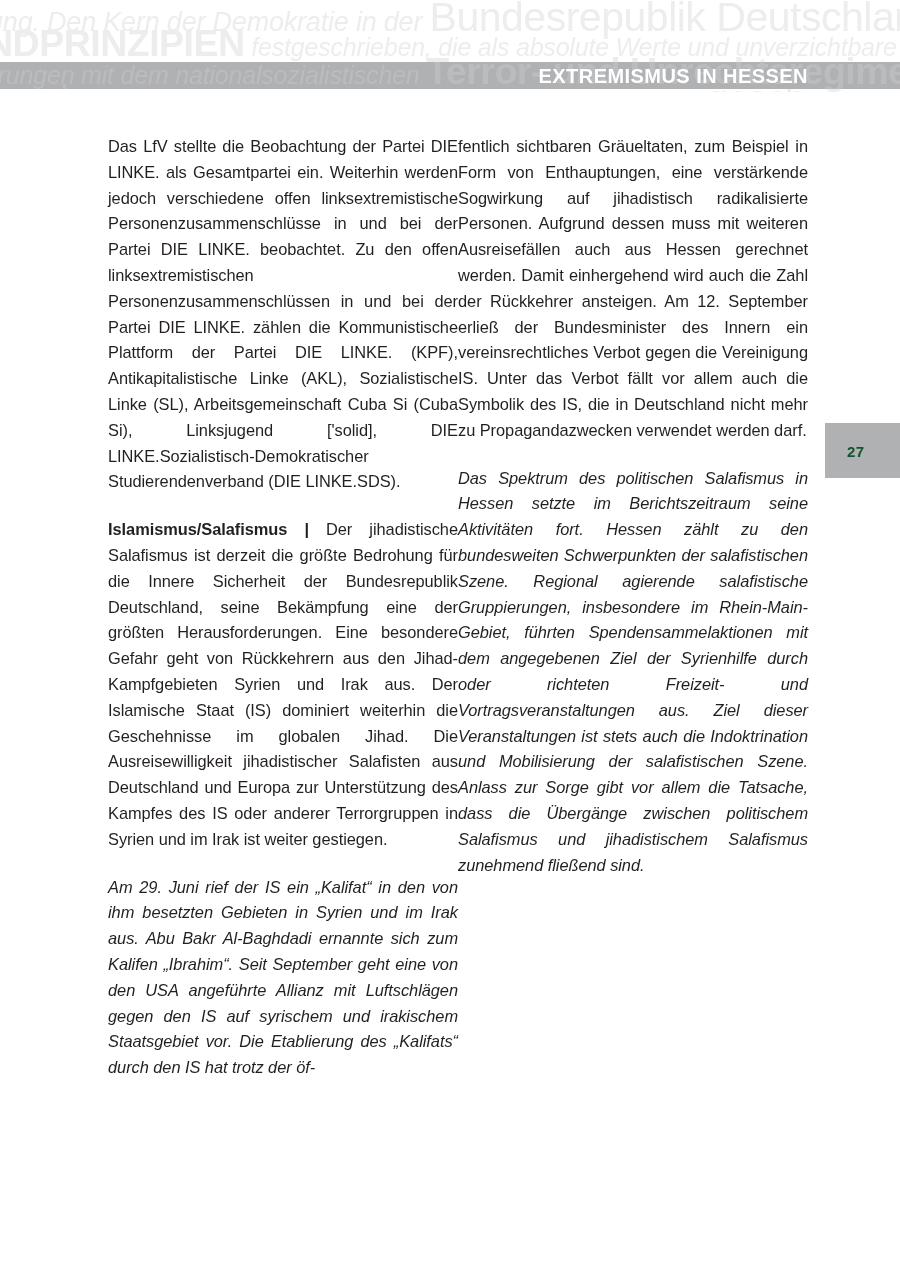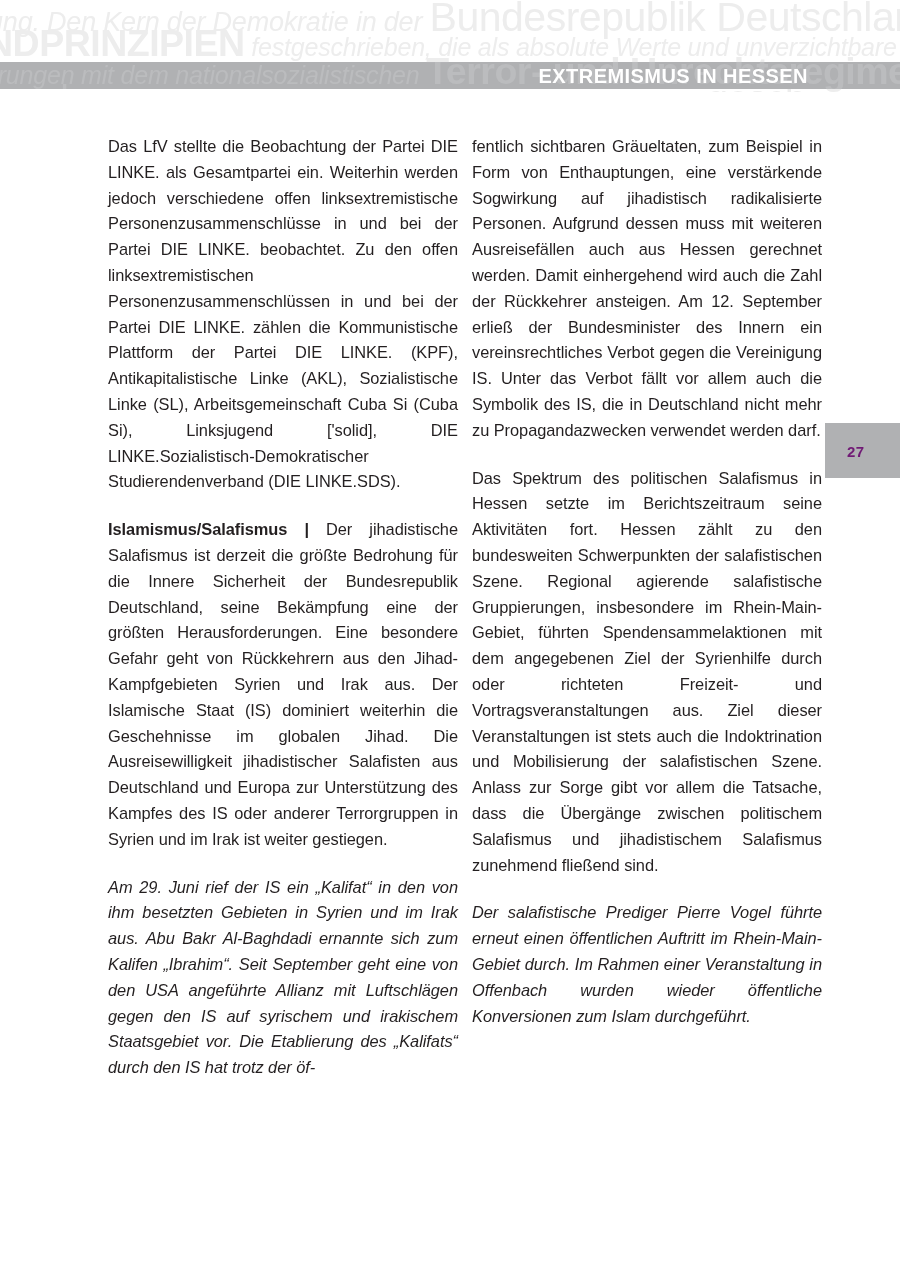--- a/index.html
+++ b/index.html
@@ -104,34 +104,33 @@
     width: 75px;
     height: 55px;
     background: #b0b1b3;
     z-index: 6;
   }
   .page-tab .page-number {
     position: absolute;
     left: 22px;
     top: 50%;
     transform: translateY(-50%);
-    color: #701a75;
+    color: #14532d;
     font-size: 15px;
     font-weight: 700;
     letter-spacing: 0.3px;
   }
 
   
   .content {
     position: absolute;
     left: 108px;
     top: 134px;
     width: 714px;
     display: flex;
-    gap: 14px;
     z-index: 2;
   }
   .column {
     width: 350px;
   }
   .column p {
     margin: 0 0 22px 0;
     font-size: 16.4px;
     line-height: 25.8px;
     color: #231f20;
@@ -182,16 +181,15 @@
 
   <div class="column">
     <p><span>Das LfV stellte die Beobachtung der Partei DIE LINKE. als Gesamtpartei ein. Weiterhin werden jedoch verschiedene offen linksextremistische Personenzusammenschlüsse in und bei der Partei DIE LINKE. beobachtet. Zu den offen linksextremistischen Personenzusammenschlüssen in und bei der Partei DIE LINKE. zählen die Kommunistische Plattform der Partei DIE LINKE. (KPF), Antikapitalistische Linke (AKL), Sozialistische Linke (SL), Arbeitsgemeinschaft Cuba Si (Cuba Si), Linksjugend ['solid], DIE LINKE.Sozialistisch-Demokratischer Studierendenverband (DIE LINKE.SDS).</span></p>
     <p><span class="lead-in">Islamismus/Salafismus | </span><span>Der jihadistische Salafismus ist derzeit die größte Bedrohung für die Innere Sicherheit der Bundesrepublik Deutschland, seine Bekämpfung eine der größten Herausforderungen. Eine besondere Gefahr geht von Rückkehrern aus den Jihad-Kampfgebieten Syrien und Irak aus. Der Islamische Staat (IS) dominiert weiterhin die Geschehnisse im globalen Jihad. Die Ausreisewilligkeit jihadistischer Salafisten aus Deutschland und Europa zur Unterstützung des Kampfes des IS oder anderer Terrorgruppen in Syrien und im Irak ist weiter gestiegen.</span></p>
     <p><span>Am 29. Juni rief der IS ein „Kalifat“ in den von ihm besetzten Gebieten in Syrien und im Irak aus. Abu Bakr Al-Baghdadi ernannte sich zum Kalifen „Ibrahim“. Seit September geht eine von den USA angeführte Allianz mit Luftschlägen gegen den IS auf syrischem und irakischem Staatsgebiet vor. Die Etablierung des „Kalifats“ durch den IS hat trotz der öf-</span></p>
   </div>
 
   <div class="column">
     <p><span>fentlich sichtbaren Gräueltaten, zum Beispiel in Form von Enthauptungen, eine verstärkende Sogwirkung auf jihadistisch radikalisierte Personen. Aufgrund dessen muss mit weiteren Ausreisefällen auch aus Hessen gerechnet werden. Damit einhergehend wird auch die Zahl der Rückkehrer ansteigen. Am 12. September erließ der Bundesminister des Innern ein vereinsrechtliches Verbot gegen die Vereinigung IS. Unter das Verbot fällt vor allem auch die Symbolik des IS, die in Deutschland nicht mehr zu Propagandazwecken verwendet werden darf.</span></p>
     <p><span>Das Spektrum des politischen Salafismus in Hessen setzte im Berichtszeitraum seine Aktivitäten fort. Hessen zählt zu den bundesweiten Schwerpunkten der salafistischen Szene. Regional agierende salafistische Gruppierungen, insbesondere im Rhein-Main-Gebiet, führten Spendensammelaktionen mit dem angegebenen Ziel der Syrienhilfe durch oder richteten Freizeit- und Vortragsveranstaltungen aus. Ziel dieser Veranstaltungen ist stets auch die Indoktrination und Mobilisierung der salafistischen Szene. Anlass zur Sorge gibt vor allem die Tatsache, dass die Übergänge zwischen politischem Salafismus und jihadistischem Salafismus zunehmend fließend sind.</span></p>
-    <p class="spaced-before"><span>Der salafistische Prediger Pierre Vogel führte erneut einen öffentlichen Auftritt im Rhein-Main-Gebiet durch. Im Rahmen einer Veranstaltung in Offenbach wurden wieder öffentliche Konversionen zum Islam durchgeführt.</span></p>
   </div>
 
 </div>
 
 </body></html>

